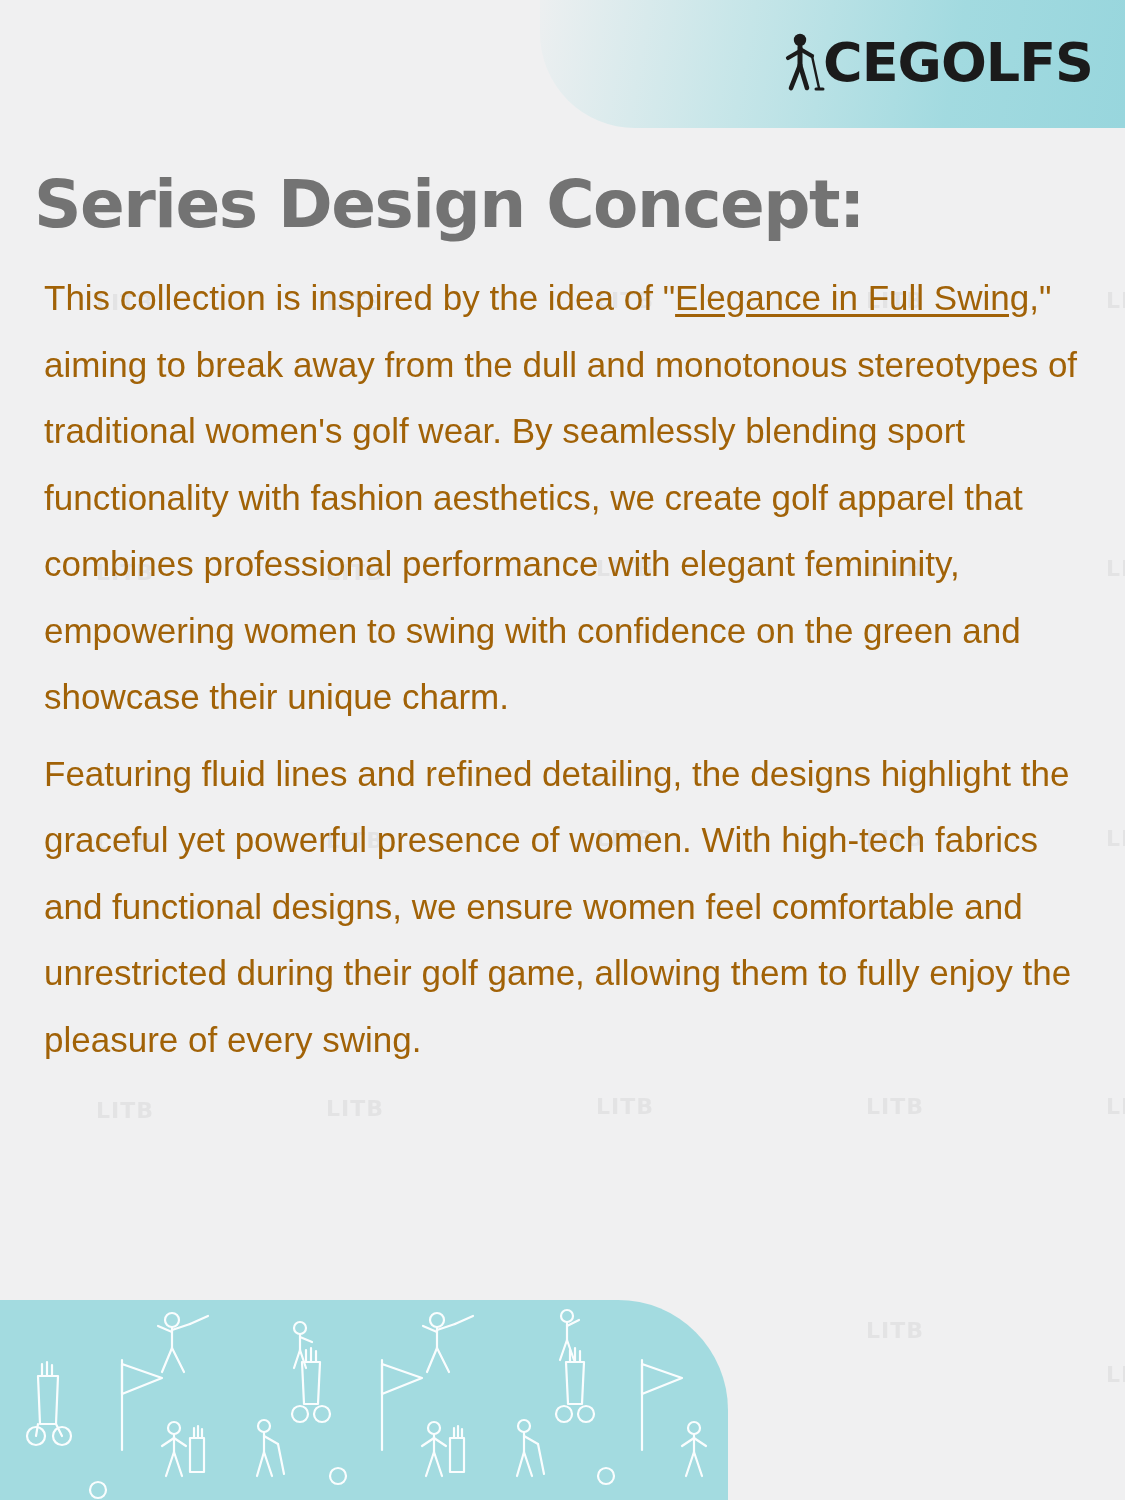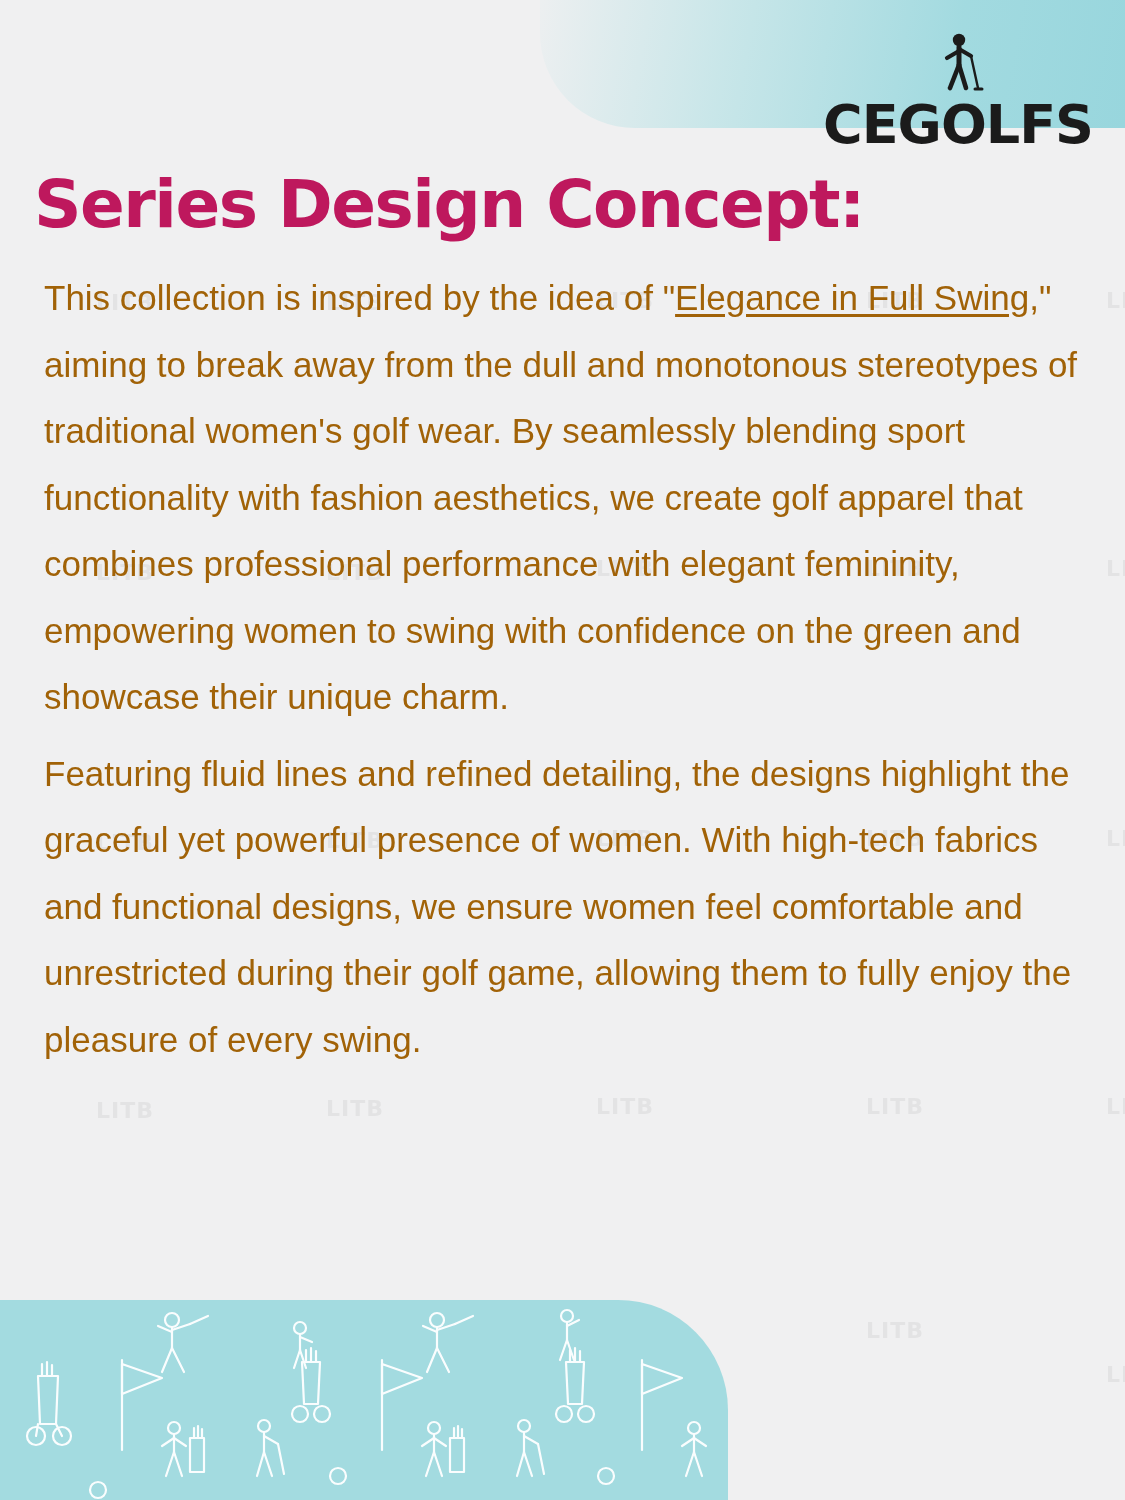--- a/index.html
+++ b/index.html
@@ -33,21 +33,20 @@
     background: linear-gradient(100deg, rgba(168,222,226,0.05) 0%, rgba(168,222,226,0.55) 32%, rgba(158,217,223,0.95) 70%, rgba(152,214,221,1) 100%);
     border-bottom-left-radius: 95px;
   }
   .logo-wrap {
     position: absolute;
     top: 32px;
     right: 32px;
     display: flex;
     align-items: center;
     gap: 4px;
-    flex-direction: column;
   }
   .logo-mark {
     width: 46px;
     height: 62px;
     position: relative;
   }
   .logo-text {
     font-family: "DejaVu Sans", sans-serif;
     font-weight: bold;
     font-size: 54px;
@@ -63,21 +62,21 @@
     top: 170px;
     left: 34px;
     width: 1058px;
   }
   .title {
     font-family: "DejaVu Sans", sans-serif;
     font-weight: bold;
     font-size: 66px;
     line-height: 1.05;
     letter-spacing: -1.5px;
-    color: #be185d;
+    color: #737373;
     margin: 0 0 26px 0;
   }
   .para {
     font-family: Liberation Sans, sans-serif;
     font-size: 35px;
     line-height: 1.9;
     color: #a16207;
     margin: 10px;
     text-align: left;
     word-spacing: 0px;

